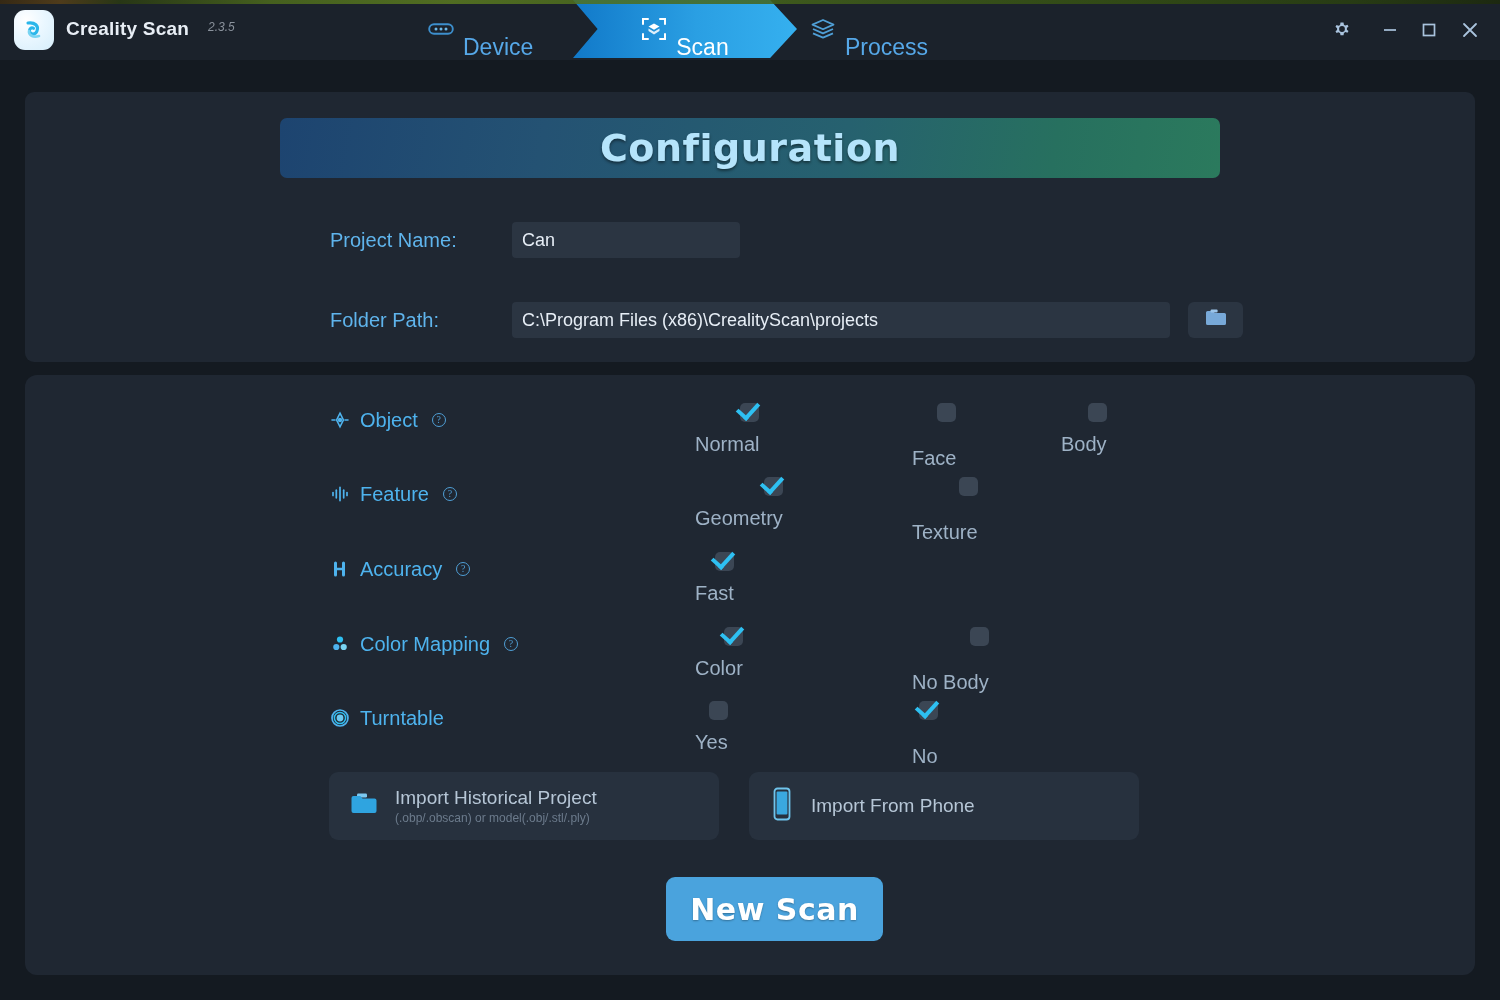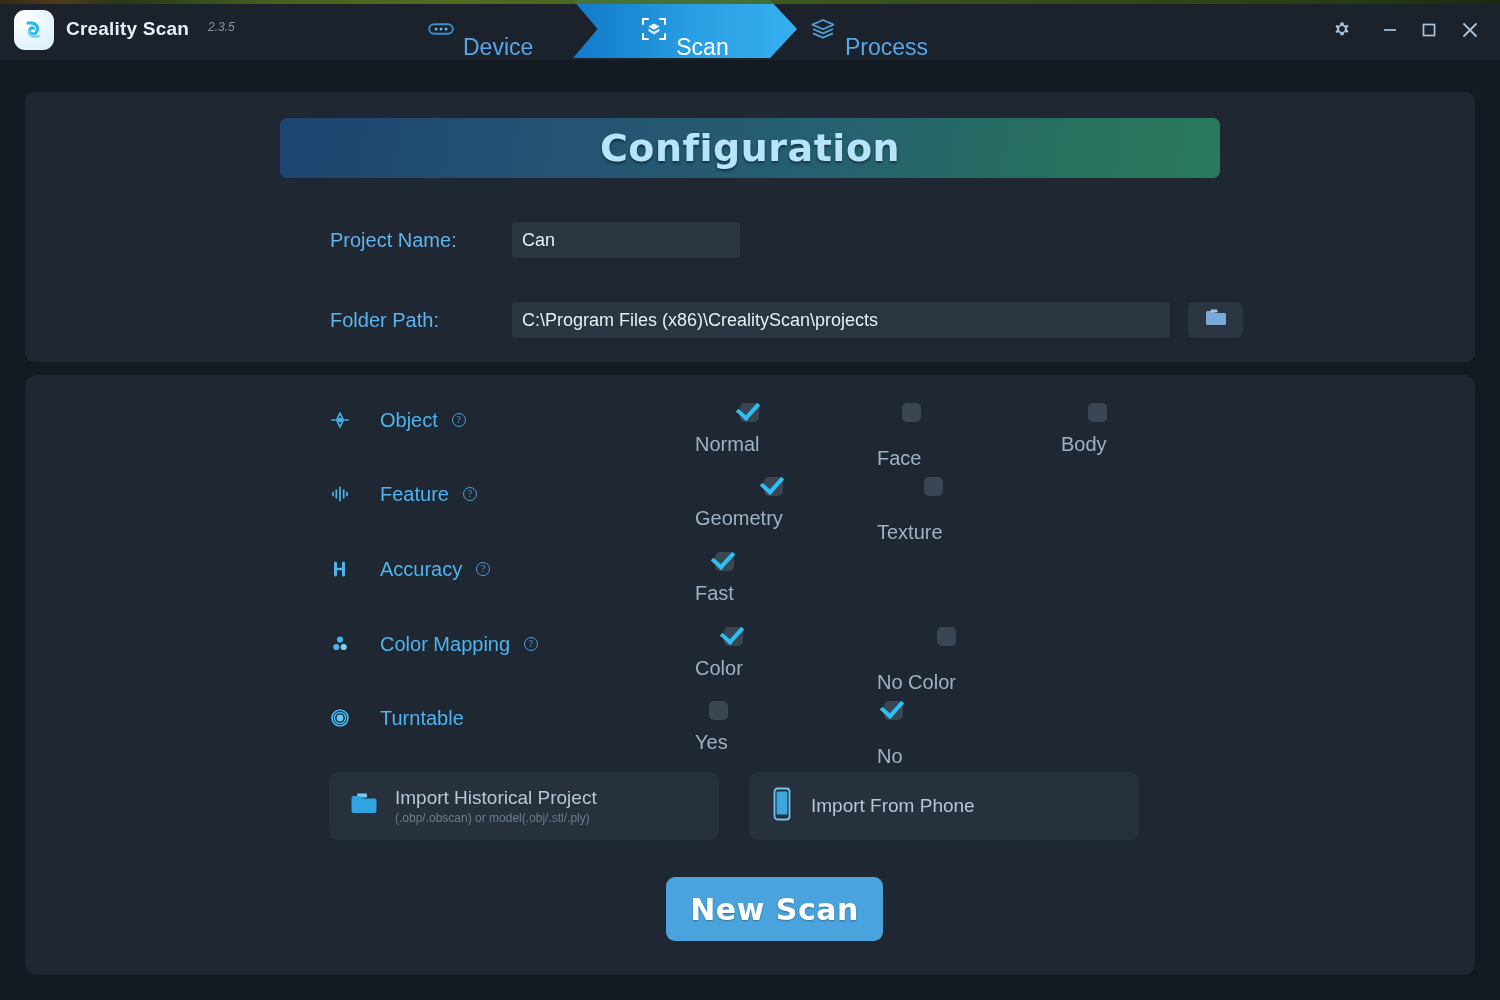--- a/index.html
+++ b/index.html
@@ -114,40 +114,40 @@
     display: flex; align-items: center; justify-content: center;
   }
 
   
   .opt-row { position: absolute; left: 0; width: 100%; height: 34px; }
   .opt-name {
     position: absolute; left: 305px; display: flex; align-items: center; gap: 10px;
     height: 34px;
   }
   .opt-icon { width: 20px; height: 20px; display: flex; align-items: center; justify-content: center; }
-  .opt-title { font-size: 20px; color: #4eb3ee; margin-left: 20px; }
+  .opt-title { font-size: 20px; color: #4eb3ee; }
   .help-icon {
     width: 14px; height: 14px; border-radius: 50%;
     border: 1.4px solid #4f9fd6; color: #4f9fd6;
     font-size: 10px; line-height: 11px; text-align: center;
     margin-left: 4px; font-family: "Liberation Serif", serif;
   }
 
   .cbx { position: absolute; display: flex; align-items: flex-end; gap: 11px; height: 34px; cursor: pointer; flex-direction: column; }
   .box {
     position: relative; width: 19px; height: 19px; border-radius: 5px;
     background: #3b4654; flex: none;
   }
   .box.on::after {
     content: ""; position: absolute; left: 1px; top: -5px;
     width: 10px; height: 17px; border: solid #2ec0f2;
     border-width: 0 4px 4px 0; transform: rotate(42deg);
   }
   .cbx-label { font-size: 20px; color: #9eb2c6; white-space: nowrap; }
-  .c1 { left: 670px; } .c2 { left: 852px; gap: 25px; } .c3 { left: 1036px; }
+  .c1 { left: 670px; } .c2 { left: 887px; gap: 25px; } .c3 { left: 1036px; }
 
   
   #import-historical-button {
     position: absolute; left: 304px; top: 397px; width: 390px; height: 68px;
     background: #27313e; border-radius: 9px; cursor: pointer;
     display: flex; align-items: center; padding-left: 20px; gap: 16px;
   }
   #import-phone-button {
     position: absolute; left: 724px; top: 397px; width: 390px; height: 68px;
     background: #27313e; border-radius: 9px; cursor: pointer;
@@ -356,21 +356,21 @@
       </span>
       <span class="opt-title">Color Mapping</span>
       <span class="help-icon">?</span>
     </div>
     <div class="cbx c1">
       <span class="box on"></span>
       <span class="cbx-label">Color</span>
     </div>
     <div class="cbx c2">
       <span class="box"></span>
-      <span class="cbx-label">No Color</span>
+      <span class="cbx-label">No Body</span>
     </div>
   </div>
 
   <div class="opt-row" style="top:326px">
     <div class="opt-name">
       <span class="opt-icon">
         <svg width="20" height="20" viewBox="0 0 20 20">
           <circle cx="10" cy="10" r="8" fill="none" stroke="#4eb3ee" stroke-width="1.7"></circle>
           <circle cx="10" cy="10" r="5.6" fill="none" stroke="#2ec0f2" stroke-width="1.5"></circle>
           <circle cx="10" cy="10" r="3.4" fill="#6cc8f0"></circle>

